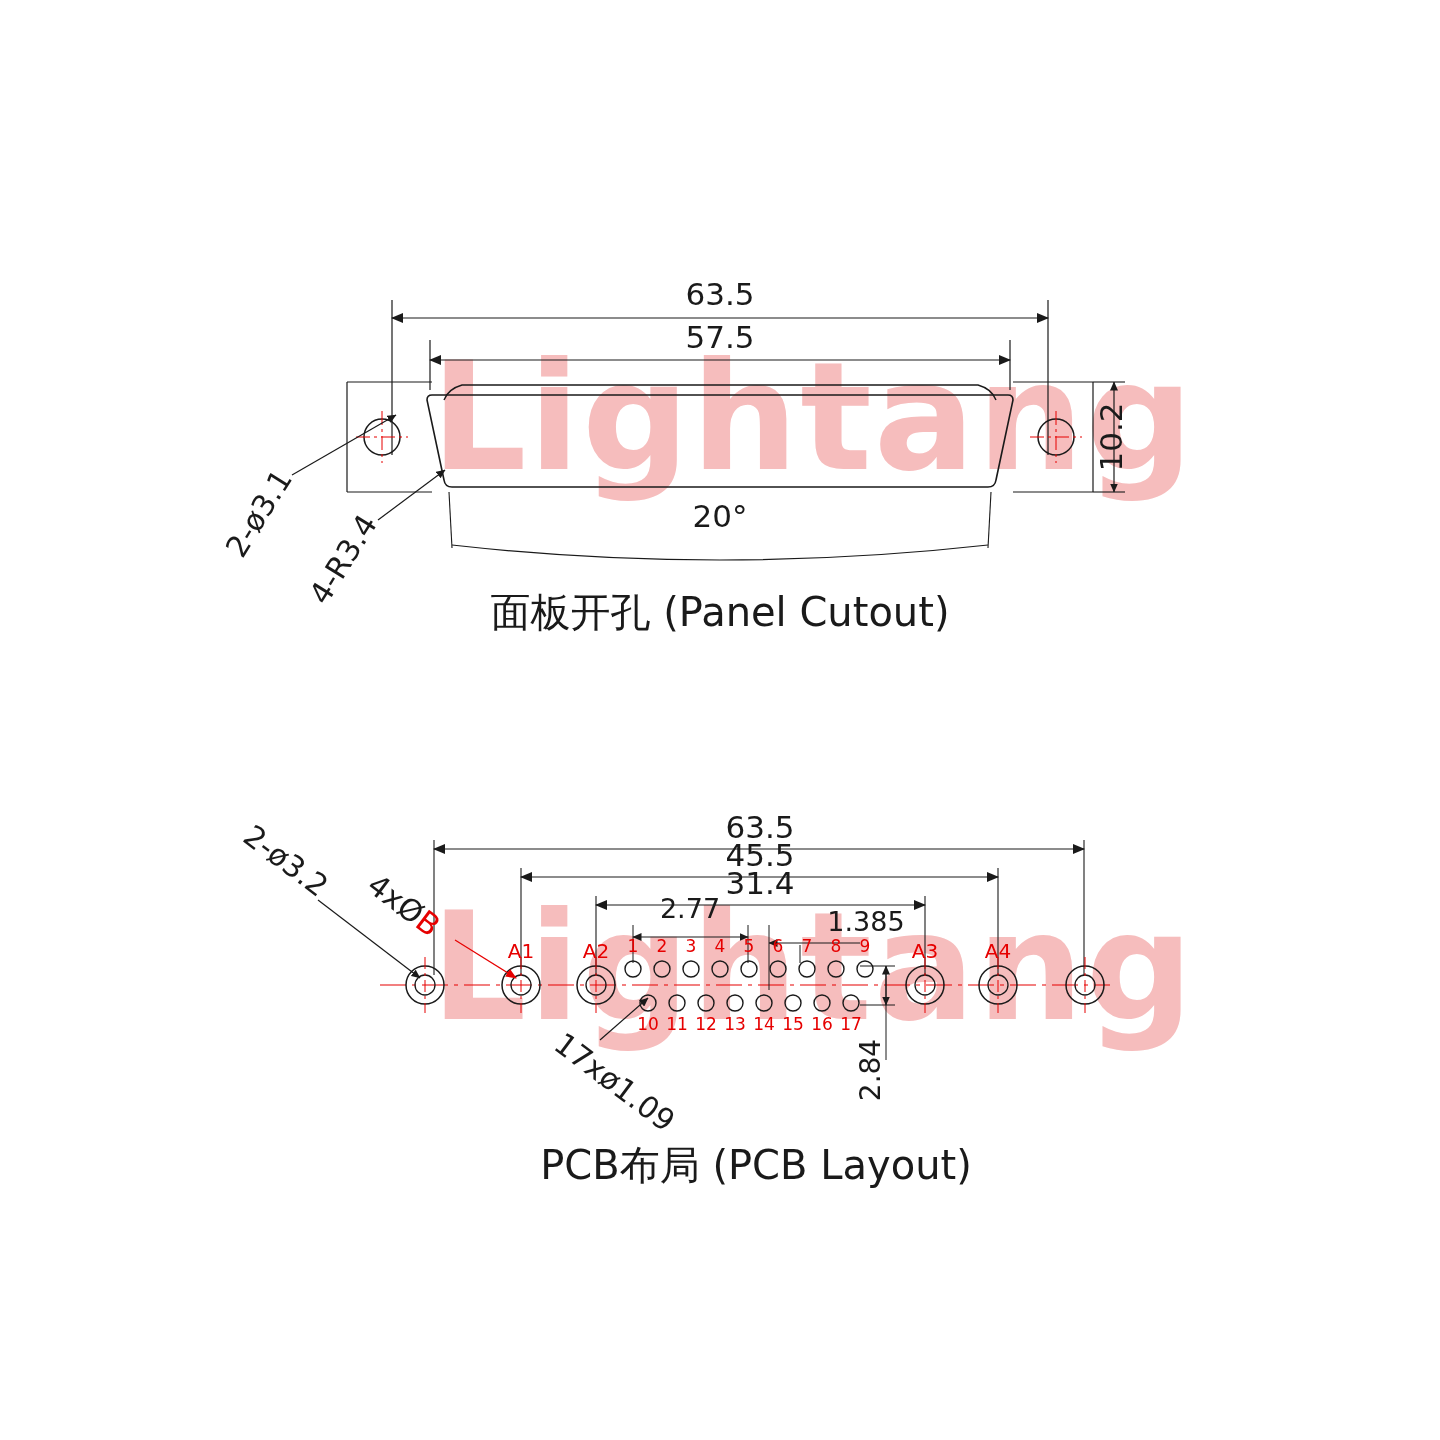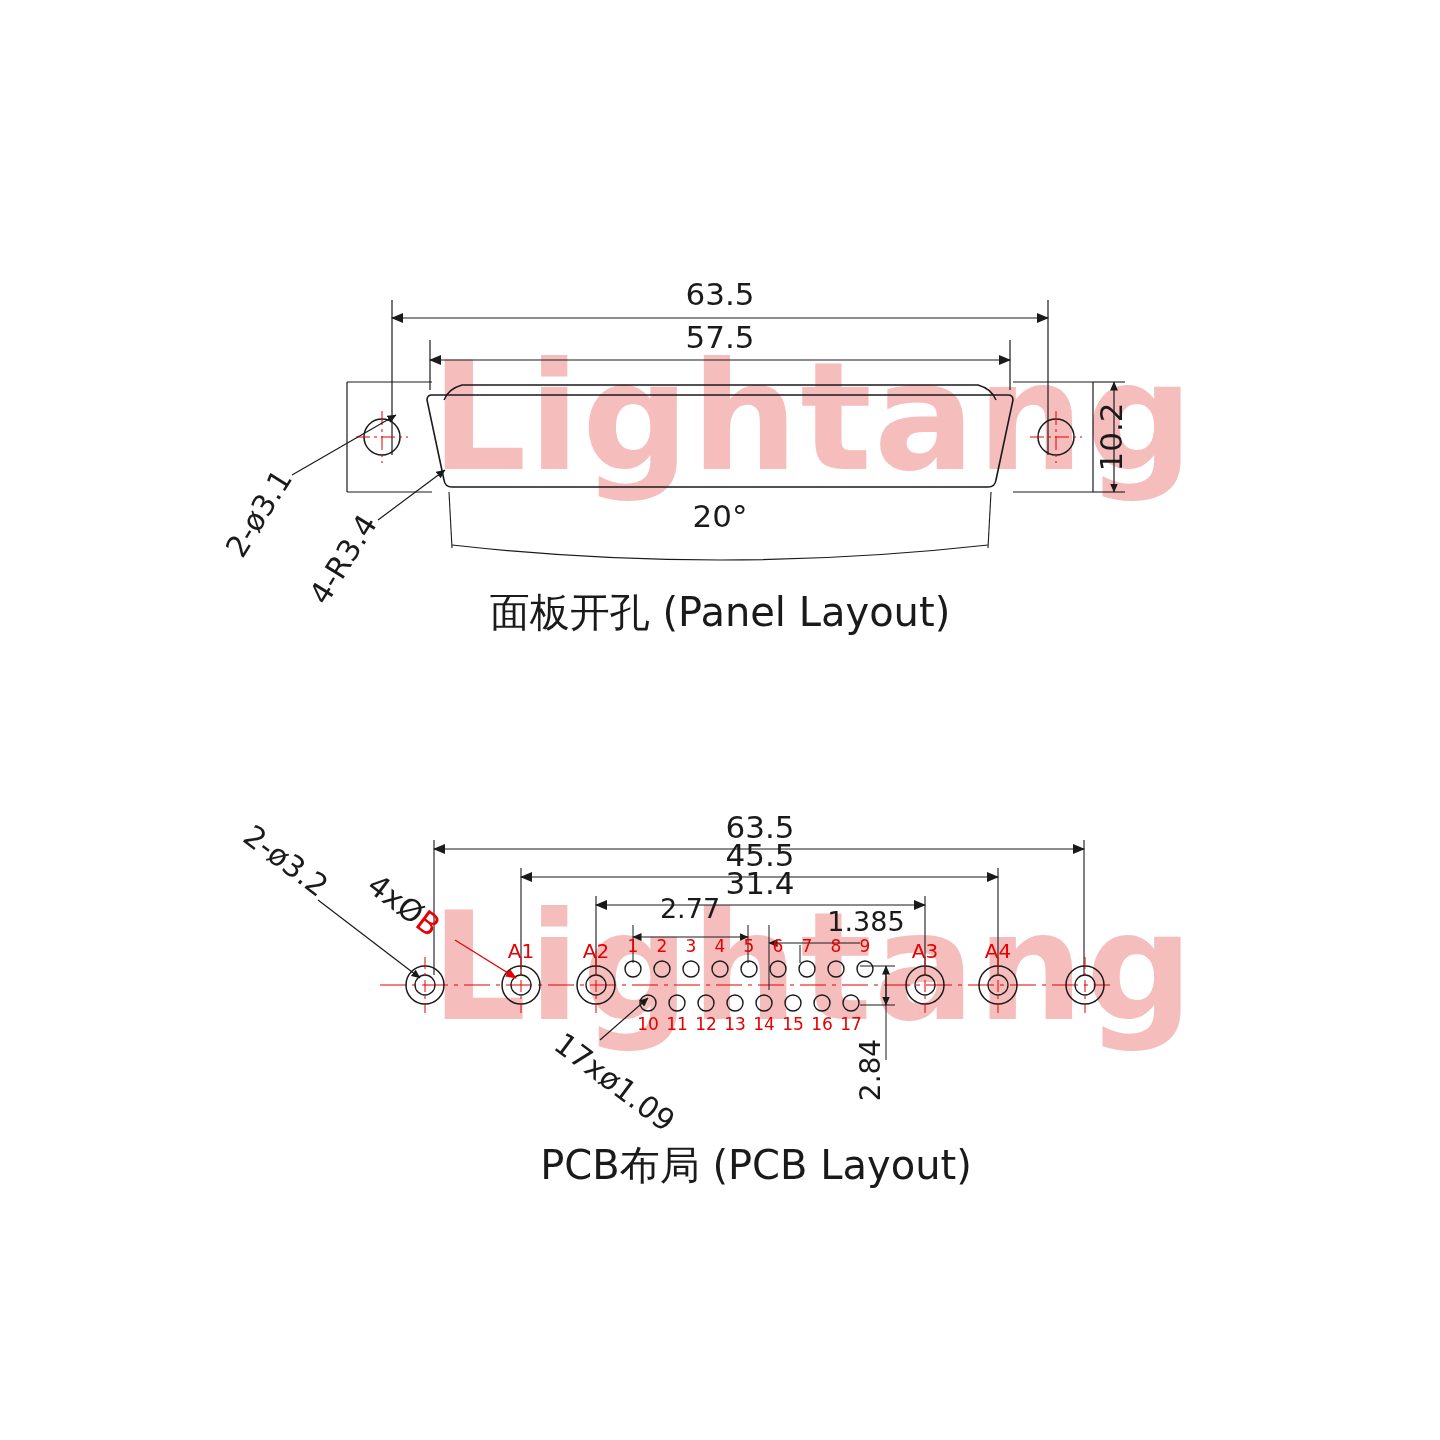--- a/index.html
+++ b/index.html
@@ -221,16 +221,16 @@
         <text x="706" y="1030">12</text>
         <text x="735" y="1030">13</text>
         <text x="764" y="1030">14</text>
         <text x="793" y="1030">15</text>
         <text x="822" y="1030">16</text>
         <text x="851" y="1030">17</text>
       </g>
     </g>
   </svg>
 
-  <div class="caption cap1">面板开孔 (Panel Layout)</div>
+  <div class="caption cap1">面板开孔 (Panel Cutout)</div>
   <div class="caption cap2">PCB布局 (PCB Layout)</div>
 
 </div>
 
 </body></html>

